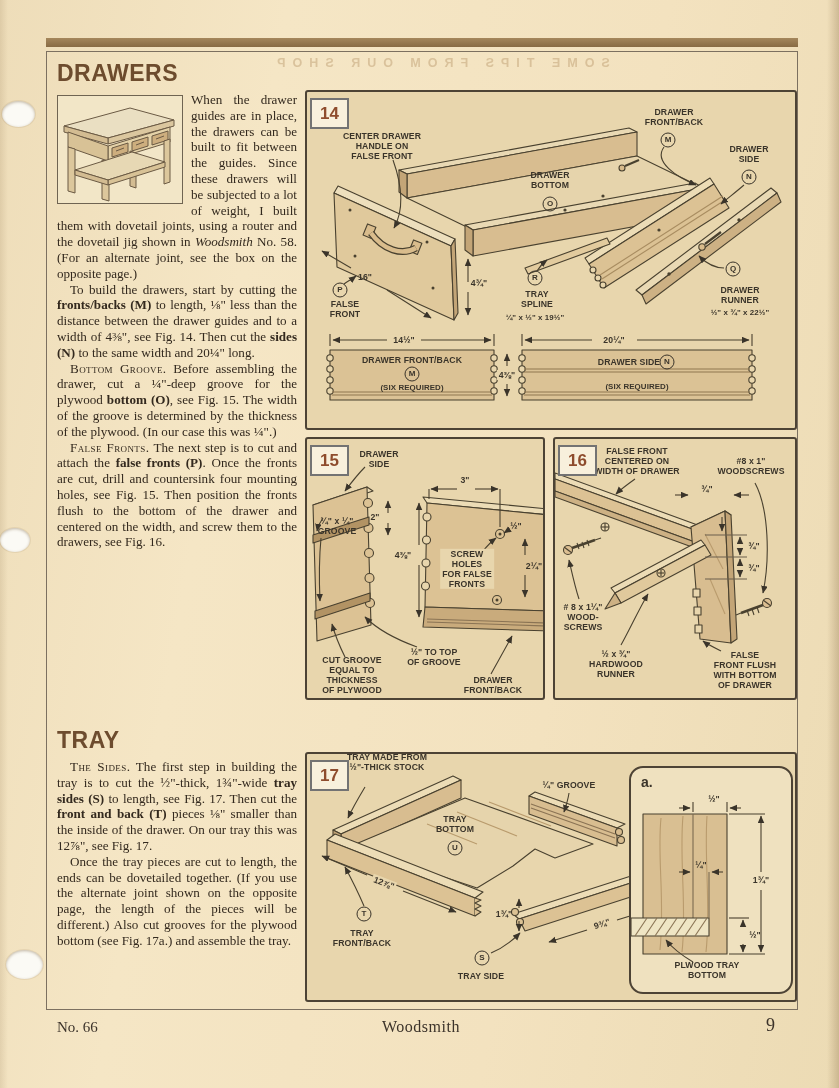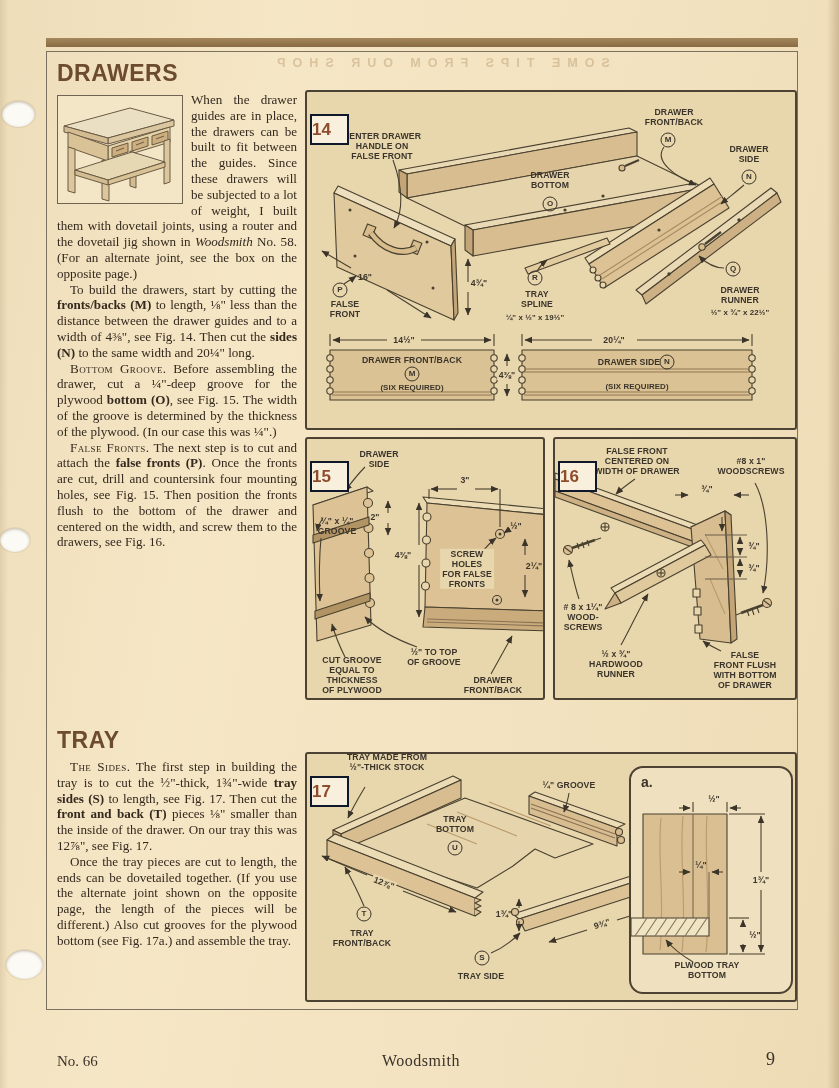--- a/index.html
+++ b/index.html
@@ -34,38 +34,38 @@
   #drawers-col{left:57px;top:61px;}
   #tray-col{left:57px;top:728px;}
 
   .fig{position:absolute;background:#e8d6ad;border:2px solid #4d4335;border-radius:3px;box-sizing:border-box;}
   #fig14{left:305px;top:90px;width:492px;height:340px;}
   #fig15{left:305px;top:437px;width:240px;height:263px;}
   #fig16{left:553px;top:437px;width:244px;height:263px;}
   #fig17{left:305px;top:752px;width:492px;height:250px;}
   .art{position:absolute;left:0;top:0;}
   .badge{position:absolute;left:3px;top:6px;width:35px;height:27px;background:#f8f0dc;
-    border:2px solid #0f172a;box-sizing:content-box;text-align:left;
-    font:800 17px/27px "Liberation Sans",sans-serif;color:#8e4c2d;z-index:3;margin-top:16px;}
+    border:2px solid #737373;box-sizing:content-box;text-align:center;
+    font:800 17px/27px "Liberation Sans",sans-serif;color:#8e4c2d;z-index:3;}
   .lbl{position:absolute;transform:translate(-50%,-50%);
     font:bold 8.7px/1.16 "Liberation Sans",sans-serif;color:#3a342a;
     text-align:center;white-space:pre;z-index:2;letter-spacing:.1px;}
   .lbl.bg{background:#e8d6ad;padding:0 2px;}
   .lbl.bgi{background:#efe1bf;padding:0 2px;}
   .lbl.rot21{transform:translate(-50%,-50%) rotate(21deg);}
   .lbl.rotm18{transform:translate(-50%,-50%) rotate(-18deg);}
   .sm{font-size:7.9px;}
   .cl{position:absolute;transform:translate(-50%,-50%);width:13px;height:13px;
     border:1.3px solid #3a342a;border-radius:50%;
     font:bold 8px/12.5px "Liberation Sans",sans-serif;text-align:center;color:#3a342a;z-index:2;}
   .inset{position:absolute;left:322px;top:12px;width:160px;height:224px;
     border:2px solid #4d4335;border-radius:14px;background:#efe1bf;z-index:1;}
   .corner{position:absolute;left:10px;top:6px;font:800 14px "Liberation Sans",sans-serif;color:#3a342a;}
 
-  .footer-text{position:absolute;color:#3c332a;margin-top:34px;}
+  .footer-text{position:absolute;color:#3c332a;}
   .f-issue{left:57px;top:1019px;font-size:15px;}
   .f-mag{left:46px;top:1018px;width:750px;text-align:center;font-size:16px;letter-spacing:.5px;}
   .f-page{left:766px;top:1015px;font-size:18px;}
 </style>
 </head>
 <body>
 
 <div class="page">
   <div class="edge-left"></div>
   <div class="edge-right"></div>

